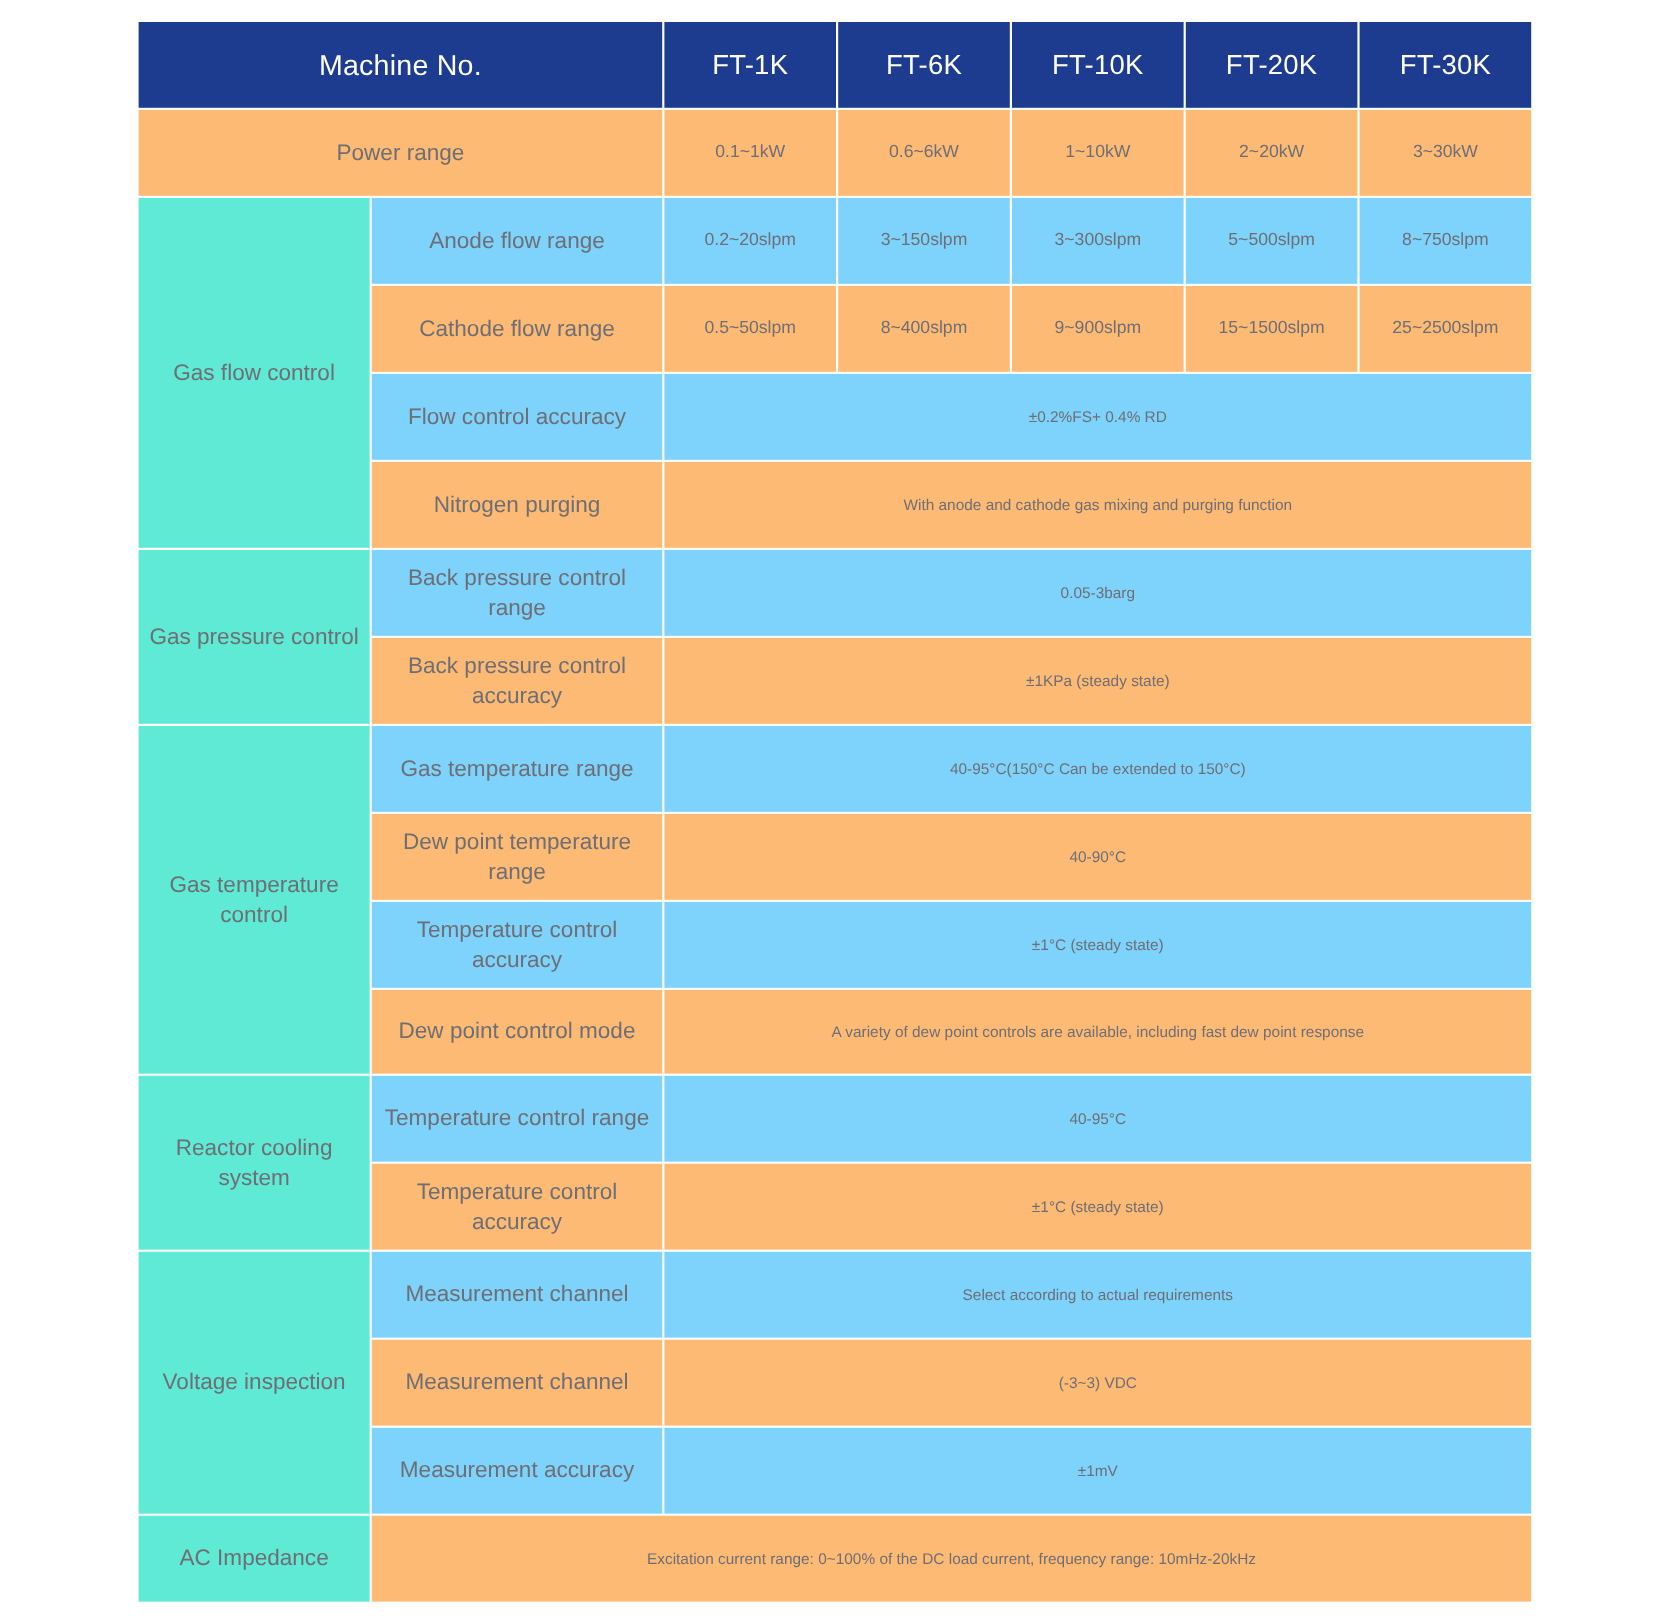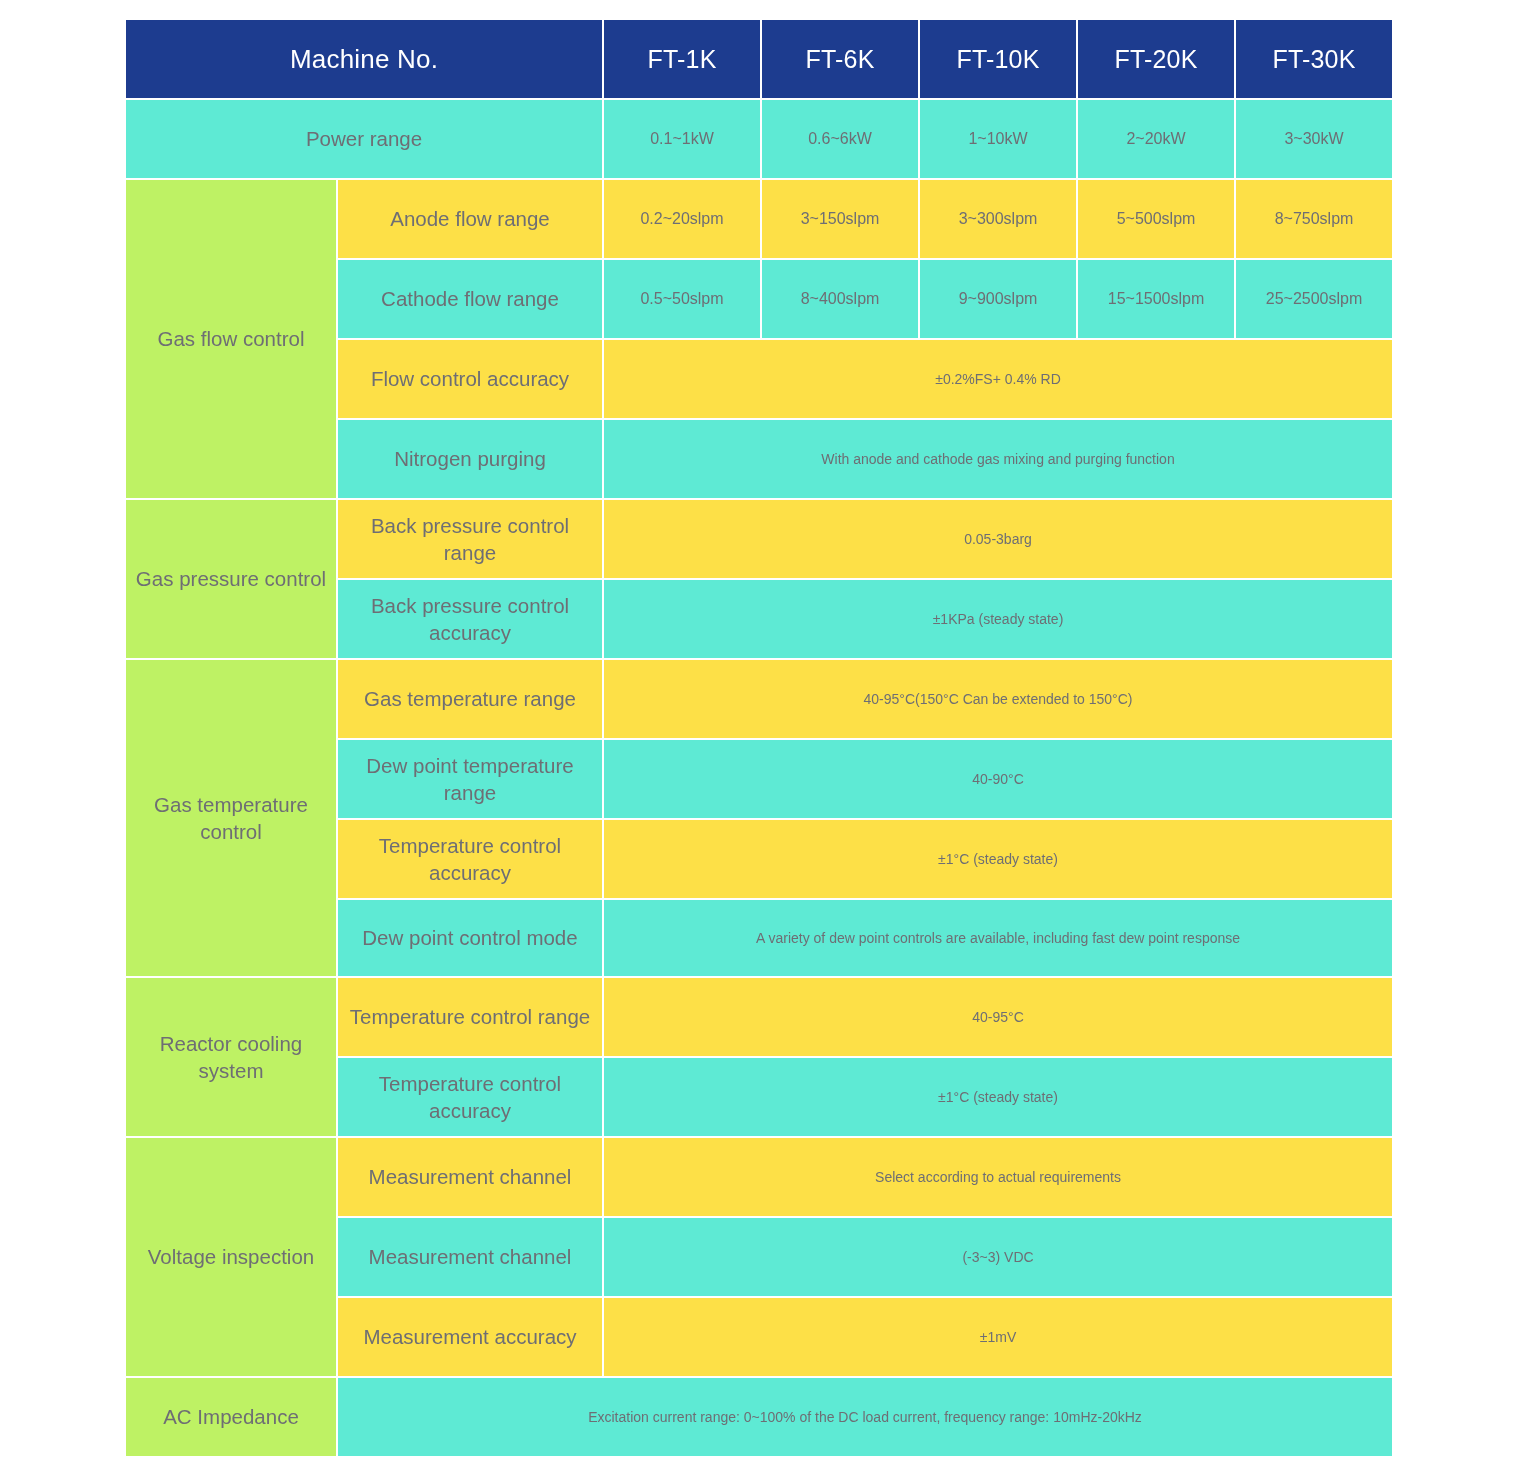--- a/index.html
+++ b/index.html
@@ -35,25 +35,25 @@
     background: #1d3c8f;
     color: #ffffff;
     font-size: 25px;
     font-weight: bold;
     height: 78px;
     letter-spacing: 0.2px;
   }
   .hdr-machine { font-size: 26px; }
 
   
-  .tone-light { background: #fde047; color: #6e6e74; }
-  .tone-dark  { background: #5eead4; color: #6e6e74; }
+  .tone-light { background: #7dd3fc; color: #6e6e74; }
+  .tone-dark  { background: #fdba74; color: #6e6e74; }
 
   td.group {
-    background: #bef264;
+    background: #5eead4;
     color: #6e6e74;
     font-size: 20.5px;
   }
   td.param {
     font-size: 20.5px;
   }
   td.val {
     font-size: 16px;
   }
   td.val-span {

